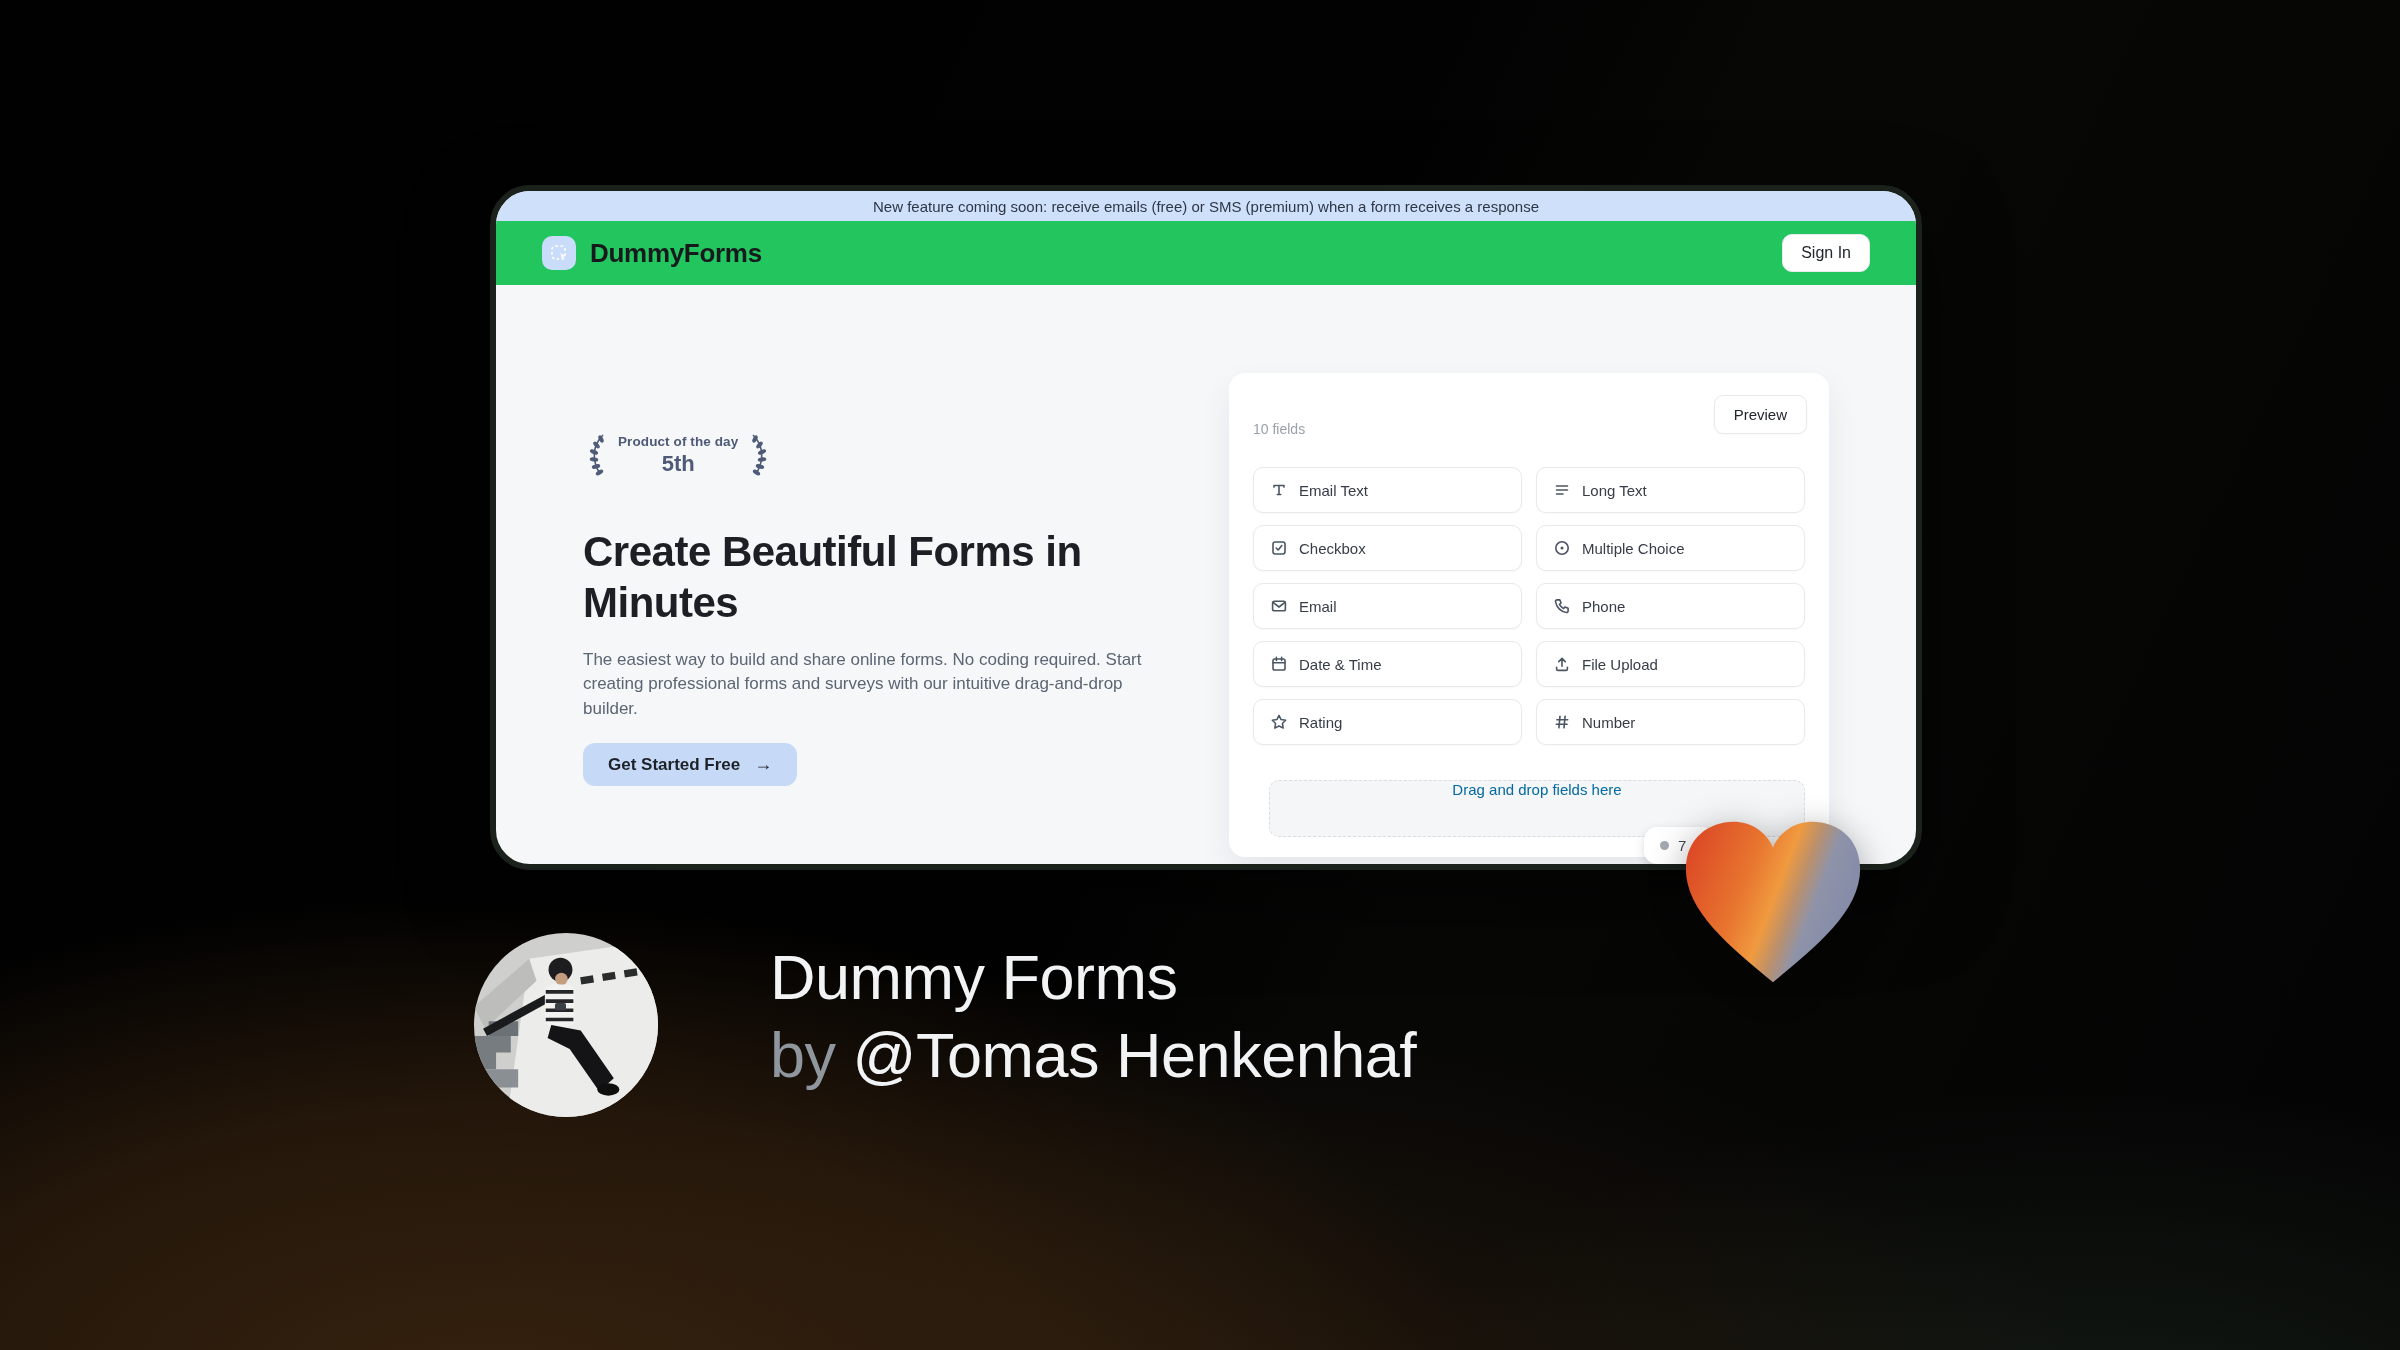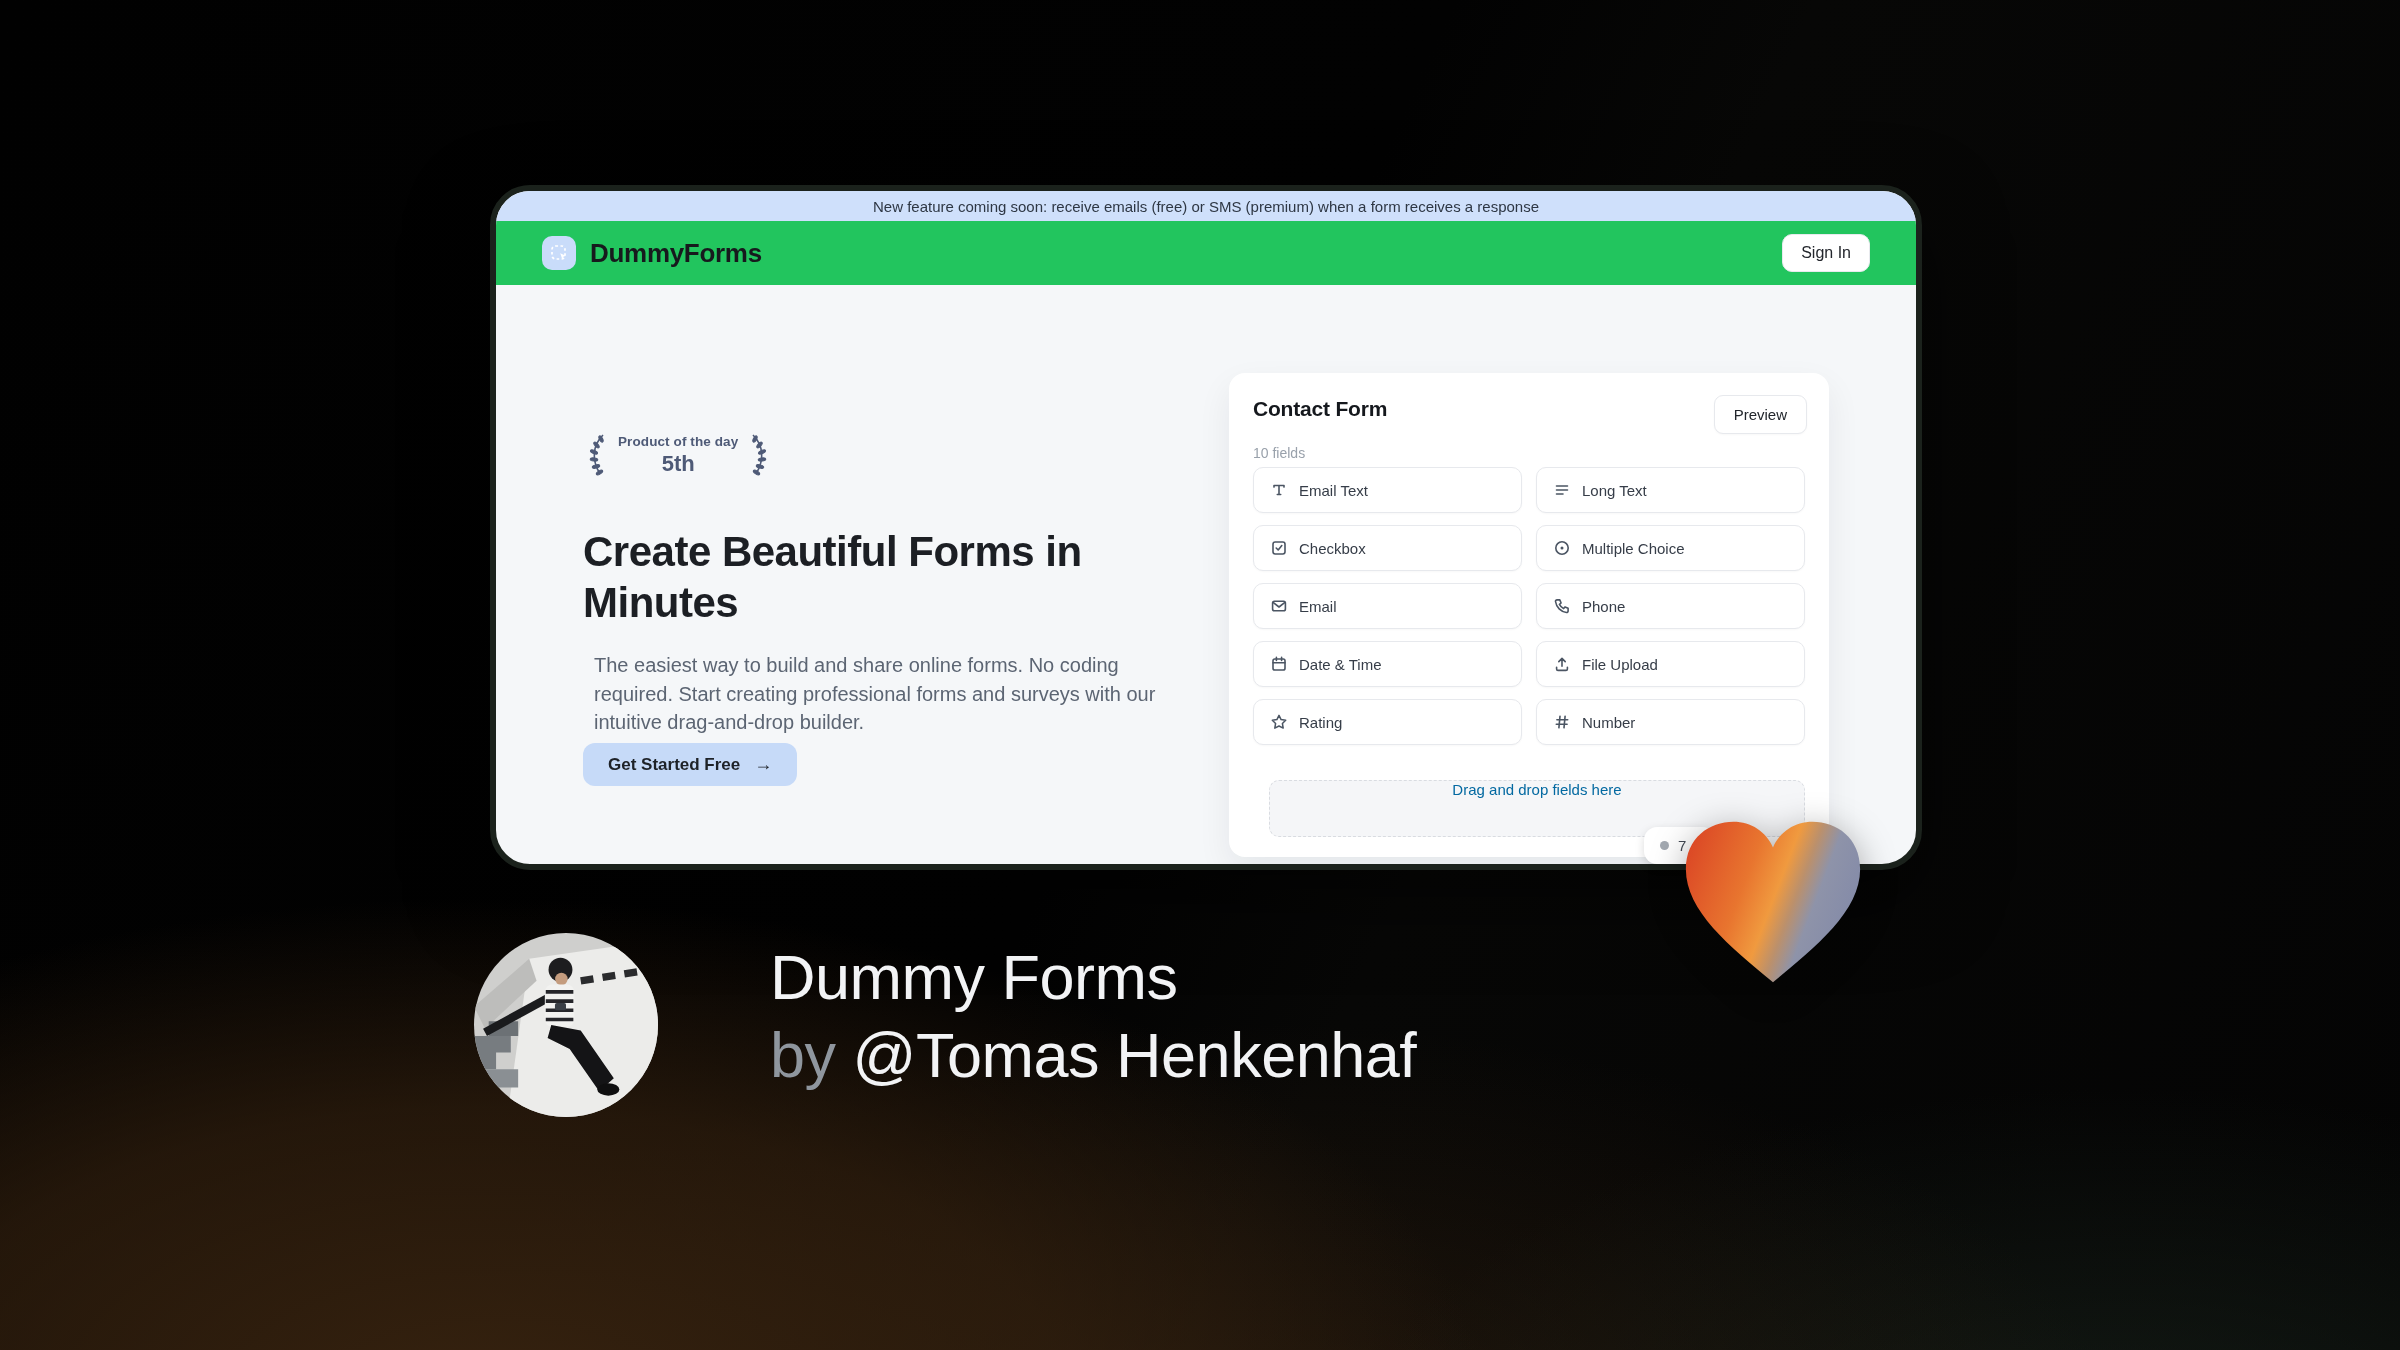--- a/index.html
+++ b/index.html
@@ -26,21 +26,21 @@
   .signin{margin-left:auto;background:#fff;border:1px solid #e8eaee;border-radius:10px;
     padding:9px 18px;font-size:16px;color:#23262c;cursor:pointer;}
 
   
   .laurel-badge{position:absolute;left:87px;top:240px;display:flex;align-items:center;gap:9px;color:#4e5a77;}
   .laurel-center{text-align:center;}
   .laurel-l1{font-size:13.5px;font-weight:700;letter-spacing:.1px;}
   .laurel-l2{font-size:22px;font-weight:700;margin-top:2px;}
   .hero-title{position:absolute;left:87px;top:308px;width:540px;font-size:42px;line-height:1.2;
     font-weight:700;color:#1c1f24;letter-spacing:-.5px;}
-  .hero-desc{position:absolute;left:87px;top:440px;width:578px;font-size:20px;line-height:1.43;color:#5c6573;margin-left:11px;}
+  .hero-desc{position:absolute;left:87px;top:440px;width:578px;font-size:17px;line-height:1.43;color:#5c6573;}
   .cta{position:absolute;left:87px;top:552px;height:43px;display:inline-flex;align-items:center;gap:14px;
     background:#c6daf8;border:none;border-radius:12px;padding:0 25px;font-size:17px;font-weight:600;
     color:#1e2228;cursor:pointer;}
   .cta .arrow{font-size:18px;font-weight:400;}
 
   
   .card{position:absolute;left:733px;top:182px;width:600px;height:484px;background:#fff;border-radius:16px;
     box-shadow:0 14px 34px rgba(17,24,39,.07);padding:24px;}
   .card-title{font-size:21px;font-weight:700;color:#15181d;letter-spacing:-.2px;}
   .card-sub{margin-top:24px;font-size:14px;color:#99a1ab;}
@@ -125,21 +125,20 @@
 
     <h1 class="hero-title">Create Beautiful Forms in Minutes</h1>
     <p class="hero-desc">The easiest way to build and share online forms. No coding required. Start creating professional forms and surveys with our intuitive drag-and-drop builder.</p>
 
     <button class="cta">
       <span>Get Started Free</span>
       <span class="arrow">→</span>
     </button>
 
     <div class="card">
-      <div class="card-title">Contact Form</div>
       <div class="card-sub">10 fields</div>
       <button class="preview">Preview</button>
 
       <div class="fields">
 
         <div class="field-btn">
           <svg width="18" height="18" viewBox="0 0 18 18" fill="none" stroke="#4b5563" stroke-width="1.6" stroke-linecap="round">
             <path d="M4 4.5h10M4 4.5v1.6M14 4.5v1.6M9 4.5v9M7.3 13.5h3.4"></path>
           </svg>
           <span>Email Text</span>

